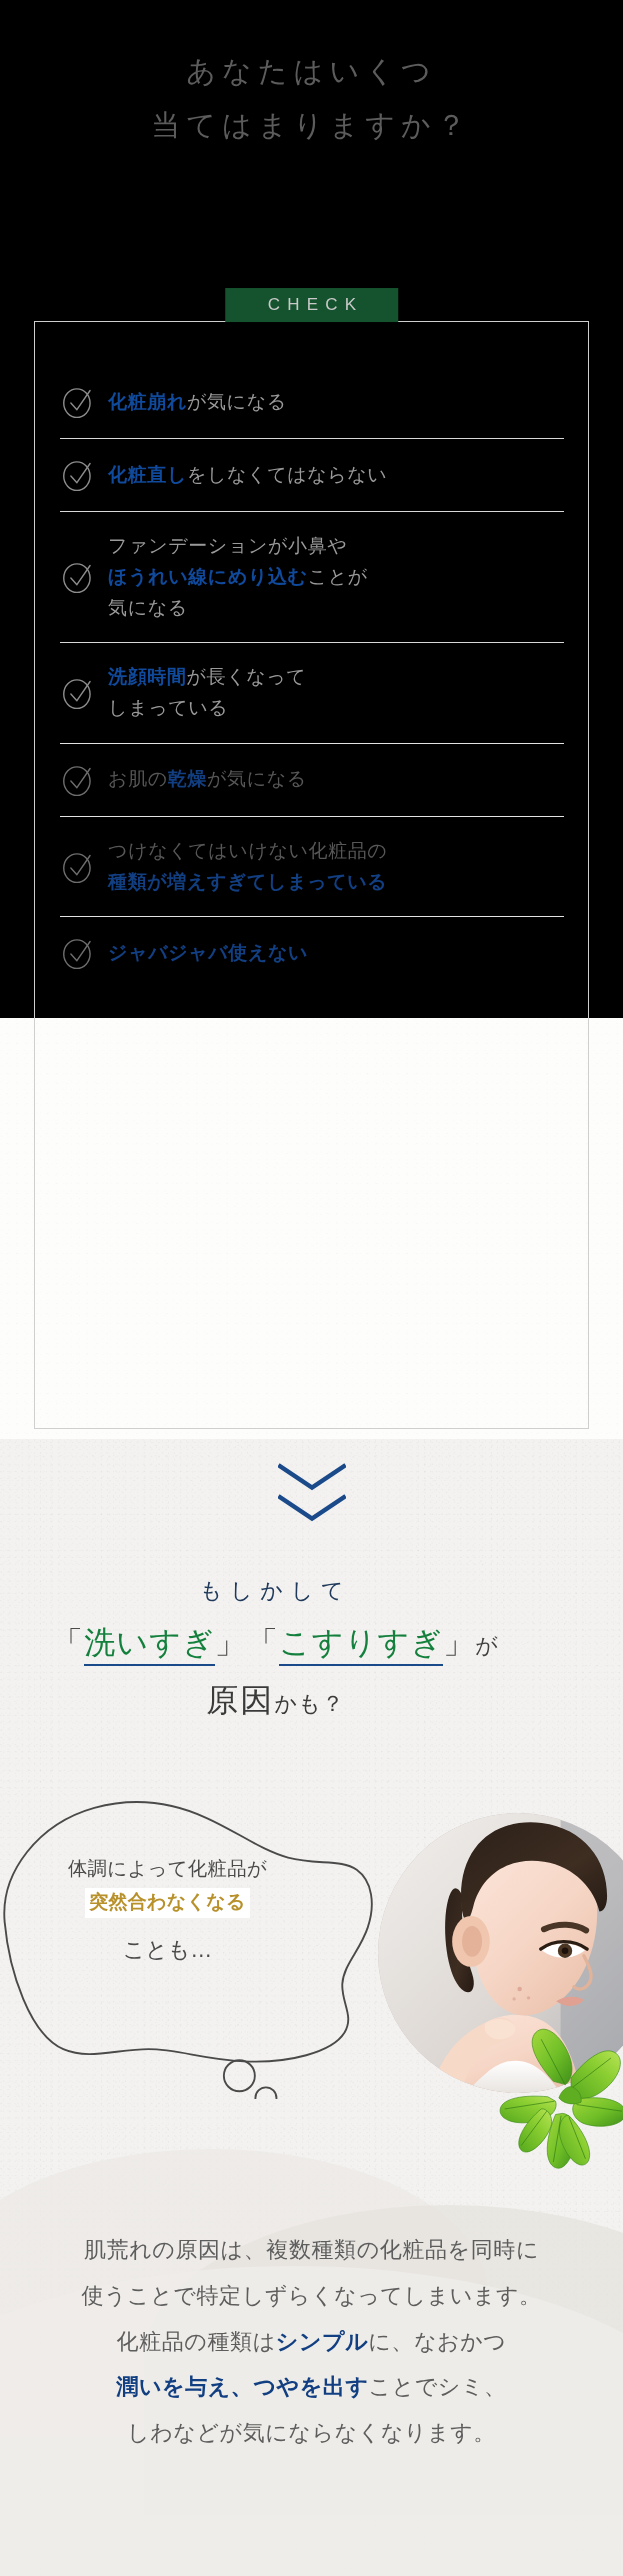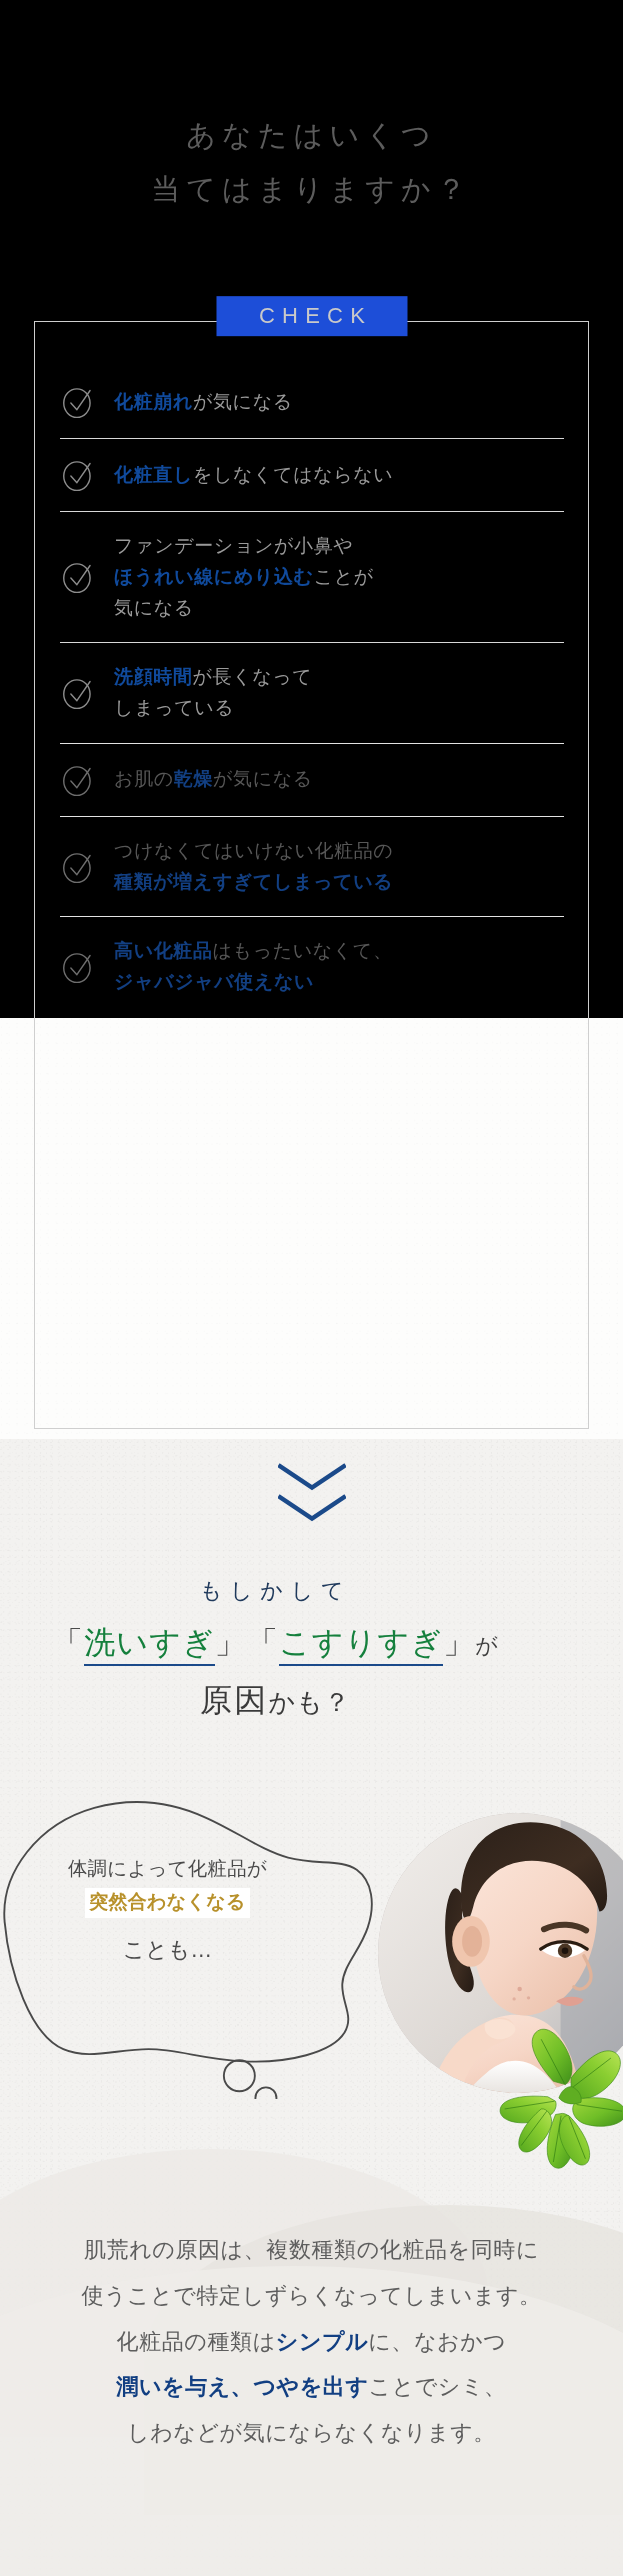--- a/index.html
+++ b/index.html
@@ -46,47 +46,47 @@
   
   .hill{position:absolute;z-index:0;border-radius:50% 50% 0 0;}
   .hill-a{left:-66px;top:2149px;width:554px;height:288px;background:#eceae6;opacity:.85;}
   .hill-b{left:144px;top:2205px;width:609px;height:310px;background:#e6e4df;opacity:.8;}
   .hill-c{left:-122px;top:2266px;width:831px;height:343px;background:#eeece9;opacity:.9;}
 
   
   .hero{
     position:absolute; left:0; top:0; width:623px; height:288px; z-index:3;
     display:flex; flex-direction:column; align-items:center; justify-content:flex-start;
-    padding-top:109px;
+    padding-top:45px;
   }
   .hero-line{
     font-family:"Liberation Serif","DejaVu Serif",serif;
     color:#5c5c5c; font-size:29px; letter-spacing:6.1px; line-height:1.85;
     font-weight:400; white-space:nowrap;
   }
 
   
   .check-frame{
     position:absolute; left:34px; top:321px; width:555px; height:1108px;
     border:1.7px solid #cfcfcf; z-index:2; background:transparent;
   }
   .check-badge{
-    position:absolute; left:50%; top:316px; transform:translate(-50%,-50%);
-    background:#1d4ed8; color:#c9c9c9;
-    font-size:22px; letter-spacing:7.2px; font-weight:400;
+    position:absolute; left:50%; top:305px; transform:translate(-50%,-50%);
+    background:#14532d; color:#c9c9c9;
+    font-size:17px; letter-spacing:7.2px; font-weight:400;
     padding:7.2px 35px 7.2px 43px; z-index:5; line-height:1.15;
     font-family:"Liberation Sans","DejaVu Sans",sans-serif;
   }
 
   
   .check-list{
     position:absolute; left:60px; top:366px; width:504px; z-index:4;
   }
   .check-item{
-    display:flex; align-items:center; gap:19px;
+    display:flex; align-items:center; gap:13px;
     padding:19px 2.2px 19px 1.1px; min-height:51px;
   }
   .check-item + .check-item{ border-top:1.1px solid #e2e2e2; }
   .check-item.on-dark + .check-item.on-dark{ border-top-color:#d8d8d8; }
   .ico-check{ flex:0 0 auto; width:34px; height:34px; display:block; }
   .ico-check svg{ display:block; width:34px; height:34px; }
   .item-text{
     font-size:19px; line-height:1.62; letter-spacing:0.6px;
     font-family:"Liberation Sans","DejaVu Sans",sans-serif;
   }
@@ -111,21 +111,21 @@
   .moshi-1{ color:#203a5c; font-size:22px; letter-spacing:7.8px; line-height:1.4; }
   .moshi-2{ margin-top:15.5px; font-size:31px; line-height:1.35; white-space:nowrap; color:#3a3a3a; letter-spacing:1.1px;}
   .moshi-2 .brk{ color:#4a4a4a; }
   .moshi-2 .ul{
     color:#15803d;
     border-bottom:2.2px double #1b4a8a;
     padding-bottom:3.3px;
   }
   .moshi-2 .tail{ font-size:22px; color:#3f3f3f; }
   .moshi-3{ margin-top:14.4px; font-size:32px; color:#3a3a3a; letter-spacing:2.2px; }
-  .moshi-3 .small{ font-size:26px; letter-spacing:1.1px; }
+  .moshi-3 .small{ font-size:22px; letter-spacing:1.1px; }
 
   
   .bubble-wrap{ position:absolute; left:0px; top:1789px; width:399px; height:310px; z-index:5; }
   .bubble-wrap svg{ display:block; }
   .bubble-text{
     position:absolute; left:29px; top:65px; width:277px; text-align:center;
     font-family:"Liberation Sans","DejaVu Sans",sans-serif; z-index:6;
   }
   .bt-1{ font-size:19.4px; color:#4a4a4a; line-height:1.5; letter-spacing:0.3px;}
   .bt-2{
@@ -247,21 +247,20 @@
       </div>
     </div>
     <div class="check-item on-light">
       <span class="ico-check">
         <svg viewBox="0 0 62 62" aria-hidden="true">
           <ellipse cx="29" cy="33" rx="24" ry="26" fill="none" stroke="#6d6d6d" stroke-width="2.6"></ellipse>
           <polyline points="18,33 29,45 53,10" fill="none" stroke="#6d6d6d" stroke-width="2.6" stroke-linecap="round" stroke-linejoin="round"></polyline>
         </svg>
       </span>
       <div class="item-text">
-        <div><b>高い化粧品</b><span>はもったいなくて、</span></div>
         <div><b>ジャバジャバ使えない</b></div>
       </div>
     </div>
   </div>
 
 <div class="chevrons">
   <svg class="chev" width="68" height="28" viewBox="0 0 122 50" aria-hidden="true">
     <polyline points="4,6 61,44 118,6" fill="none" stroke="#1b4a8a" stroke-width="8" stroke-linecap="square"></polyline>
   </svg>
   <svg class="chev" width="68" height="28" viewBox="0 0 122 50" aria-hidden="true">

